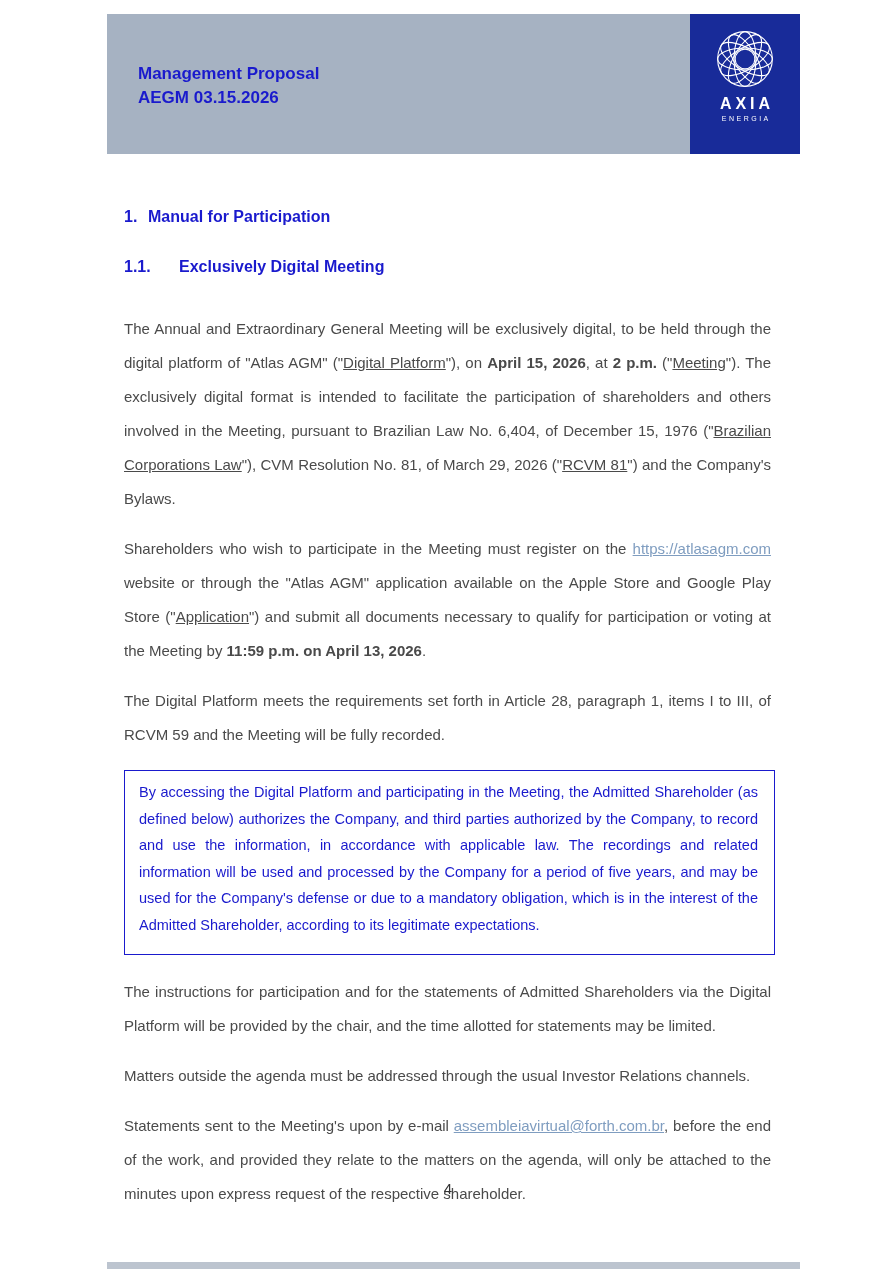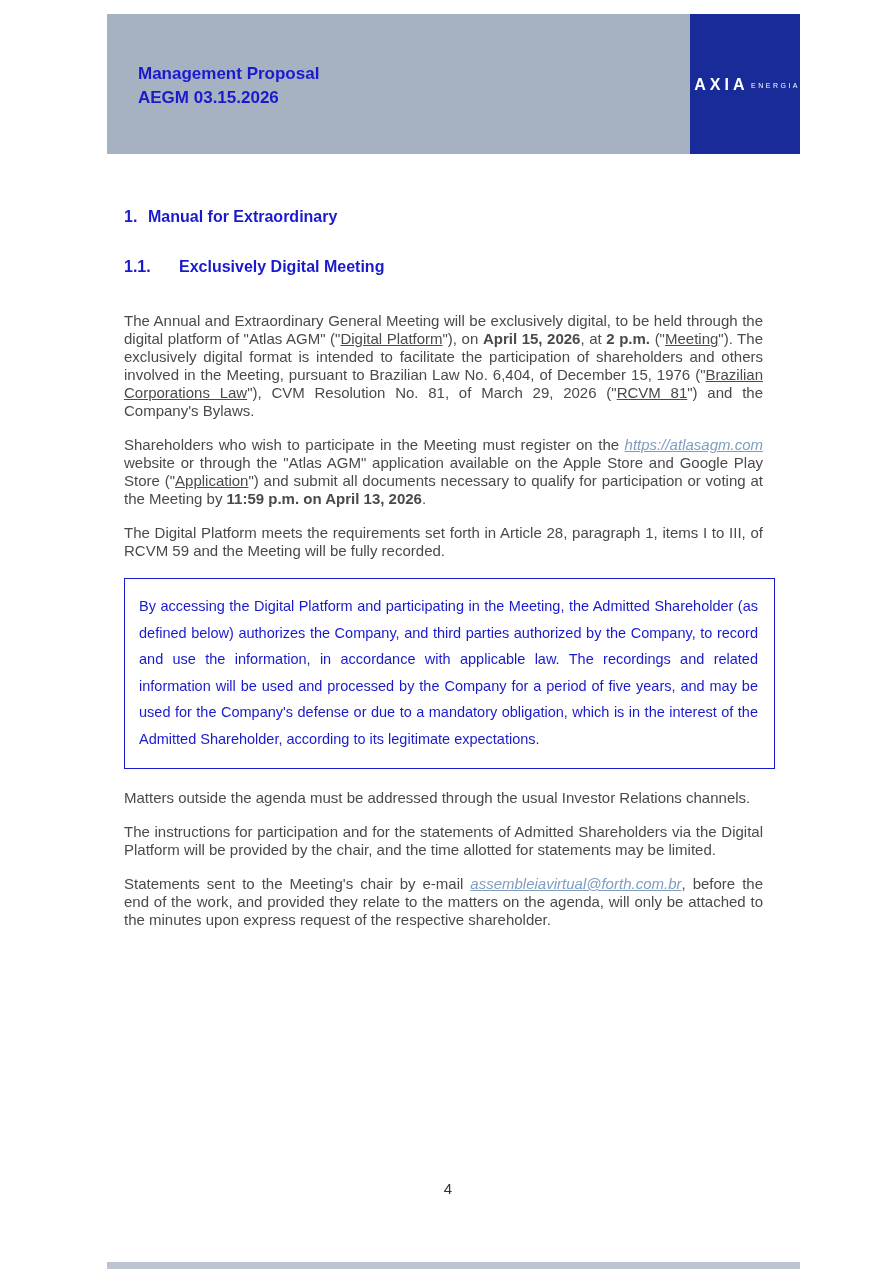--- a/index.html
+++ b/index.html
@@ -17,21 +17,21 @@
     position:absolute; left:107px; top:14px; width:693px; height:140px;
     background:var(--banner,#a6b2c2);
   }
   .band-titles { position:absolute; left:31px; top:48px; }
   .band-title {
     color:var(--heading,#1a1acd); font-size:17px; font-weight:700; line-height:24px;
   }
   .logo-box {
     position:absolute; right:0; top:0; width:110px; height:140px;
     background:var(--logo-box,#182b99);
-    display:flex; flex-direction:row; align-items:center;
+    display:flex; flex-direction:column; align-items:center;
   }
   .globe { margin-top:10px; width:70px; height:70px; }
   .brand { color:#ffffff; font-weight:700; font-size:16px; letter-spacing:4px; text-indent:4px; margin-top:1px; }
   .brand-sub { color:#ffffff; font-size:7px; letter-spacing:2.5px; text-indent:2.5px; margin-top:2px; }
 
   
   .content {
     position:absolute; left:124px; top:207px; width:651px;
     font-size:15px;
   }
@@ -40,30 +40,30 @@
     line-height:19px; margin:0 0 31px 0;
   }
   .doc-h1 .num { display:inline-block; min-width:24px; }
   .doc-h2 {
     color:var(--heading,#1a1acd); font-size:16px; font-weight:700;
     line-height:19px; margin:0 0 36px 0;
   }
   .doc-h2 .num { display:inline-block; min-width:55px; }
 
   .para {
-    text-align:justify; line-height:18px; margin:0 12px 16px 0;
+    text-align:justify; line-height:34px; margin:0 4px 16px 0;
   }
-  .para a { color:var(--link,#7f9dc0); text-decoration:underline; cursor:pointer;font-style:italic; }
+  .para a { color:var(--link,#7f9dc0); text-decoration:underline; cursor:pointer; }
   .para .u { text-decoration:underline; }
   .para .b { font-weight:700; }
 
   .notice-box {
     border:1px solid var(--notice,#1a1acd);
     margin:18px 0 20px 0;
-    padding:14px 16px 16px 14px;
+    padding:8px 16px 16px 14px;
   }
   .notice-text {
     color:var(--notice,#1a1acd); font-size:14.5px; line-height:26.5px;
     text-align:justify; margin:0;
   }
 
   .page-number {
     position:absolute; left:0; right:0; top:1180px;
     text-align:center; font-size:15px; color:#333333;
   }
@@ -97,42 +97,42 @@
         </g>
       </svg>
       <div class="brand">AXIA</div>
       <div class="brand-sub">ENERGIA</div>
     </div>
   </header>
 
   <main class="content">
 
     <h1 class="doc-h1">
-      <span class="num">1.</span><span>Manual for Extraordinary</span>
+      <span class="num">1.</span><span>Manual for Participation</span>
     </h1>
 
     <h2 class="doc-h2">
       <span class="num">1.1.</span><span>Exclusively Digital Meeting</span>
     </h2>
 
     <p class="para"><span>The Annual and Extraordinary General Meeting will be exclusively digital, to be held through the digital platform of "Atlas AGM" ("</span><span class="u">Digital Platform</span><span>"), on </span><span class="b">April 15, 2026</span><span>, at </span><span class="b">2 p.m.</span><span> ("</span><span class="u">Meeting</span><span>"). The exclusively digital format is intended to facilitate the participation of shareholders and others involved in the Meeting, pursuant to Brazilian Law No. 6,404, of December 15, 1976 ("</span><span class="u">Brazilian Corporations Law</span><span>"), CVM Resolution No. 81, of March 29, 2026 ("</span><span class="u">RCVM 81</span><span>") and the Company's Bylaws.</span></p>
 
     <p class="para"><span>Shareholders who wish to participate in the Meeting must register on the </span><a href="#">https://atlasagm.com</a><span> website or through the "Atlas AGM" application available on the Apple Store and Google Play Store ("</span><span class="u">Application</span><span>") and submit all documents necessary to qualify for participation or voting at the Meeting by </span><span class="b">11:59 p.m. on April 13, 2026</span><span>.</span></p>
 
     <p class="para">The Digital Platform meets the requirements set forth in Article 28, paragraph 1, items I to III, of RCVM 59 and the Meeting will be fully recorded.</p>
 
     <div class="notice-box">
       <p class="notice-text">By accessing the Digital Platform and participating in the Meeting, the Admitted Shareholder (as defined below) authorizes the Company, and third parties authorized by the Company, to record and use the information, in accordance with applicable law. The recordings and related information will be used and processed by the Company for a period of five years, and may be used for the Company's defense or due to a mandatory obligation, which is in the interest of the Admitted Shareholder, according to its legitimate expectations.</p>
     </div>
 
+    <p class="para">The instructions for participation and for the statements of Admitted Shareholders via the Digital Platform will be provided by the chair, and the time allotted for statements may be limited.</p>
+
     <p class="para">Matters outside the agenda must be addressed through the usual Investor Relations channels.</p>
 
-    <p class="para">The instructions for participation and for the statements of Admitted Shareholders via the Digital Platform will be provided by the chair, and the time allotted for statements may be limited.</p>
-
-    <p class="para"><span>Statements sent to the Meeting's chair by e-mail </span><a href="#">assembleiavirtual@forth.com.br</a><span>, before the end of the work, and provided they relate to the matters on the agenda, will only be attached to the minutes upon express request of the respective shareholder.</span></p>
+    <p class="para"><span>Statements sent to the Meeting's upon by e-mail </span><a href="#">assembleiavirtual@forth.com.br</a><span>, before the end of the work, and provided they relate to the matters on the agenda, will only be attached to the minutes upon express request of the respective shareholder.</span></p>
 
   </main>
 
   <div class="page-number">4</div>
 
   <div class="bottom-strip"></div>
 
 </div>
 
 </body></html>

